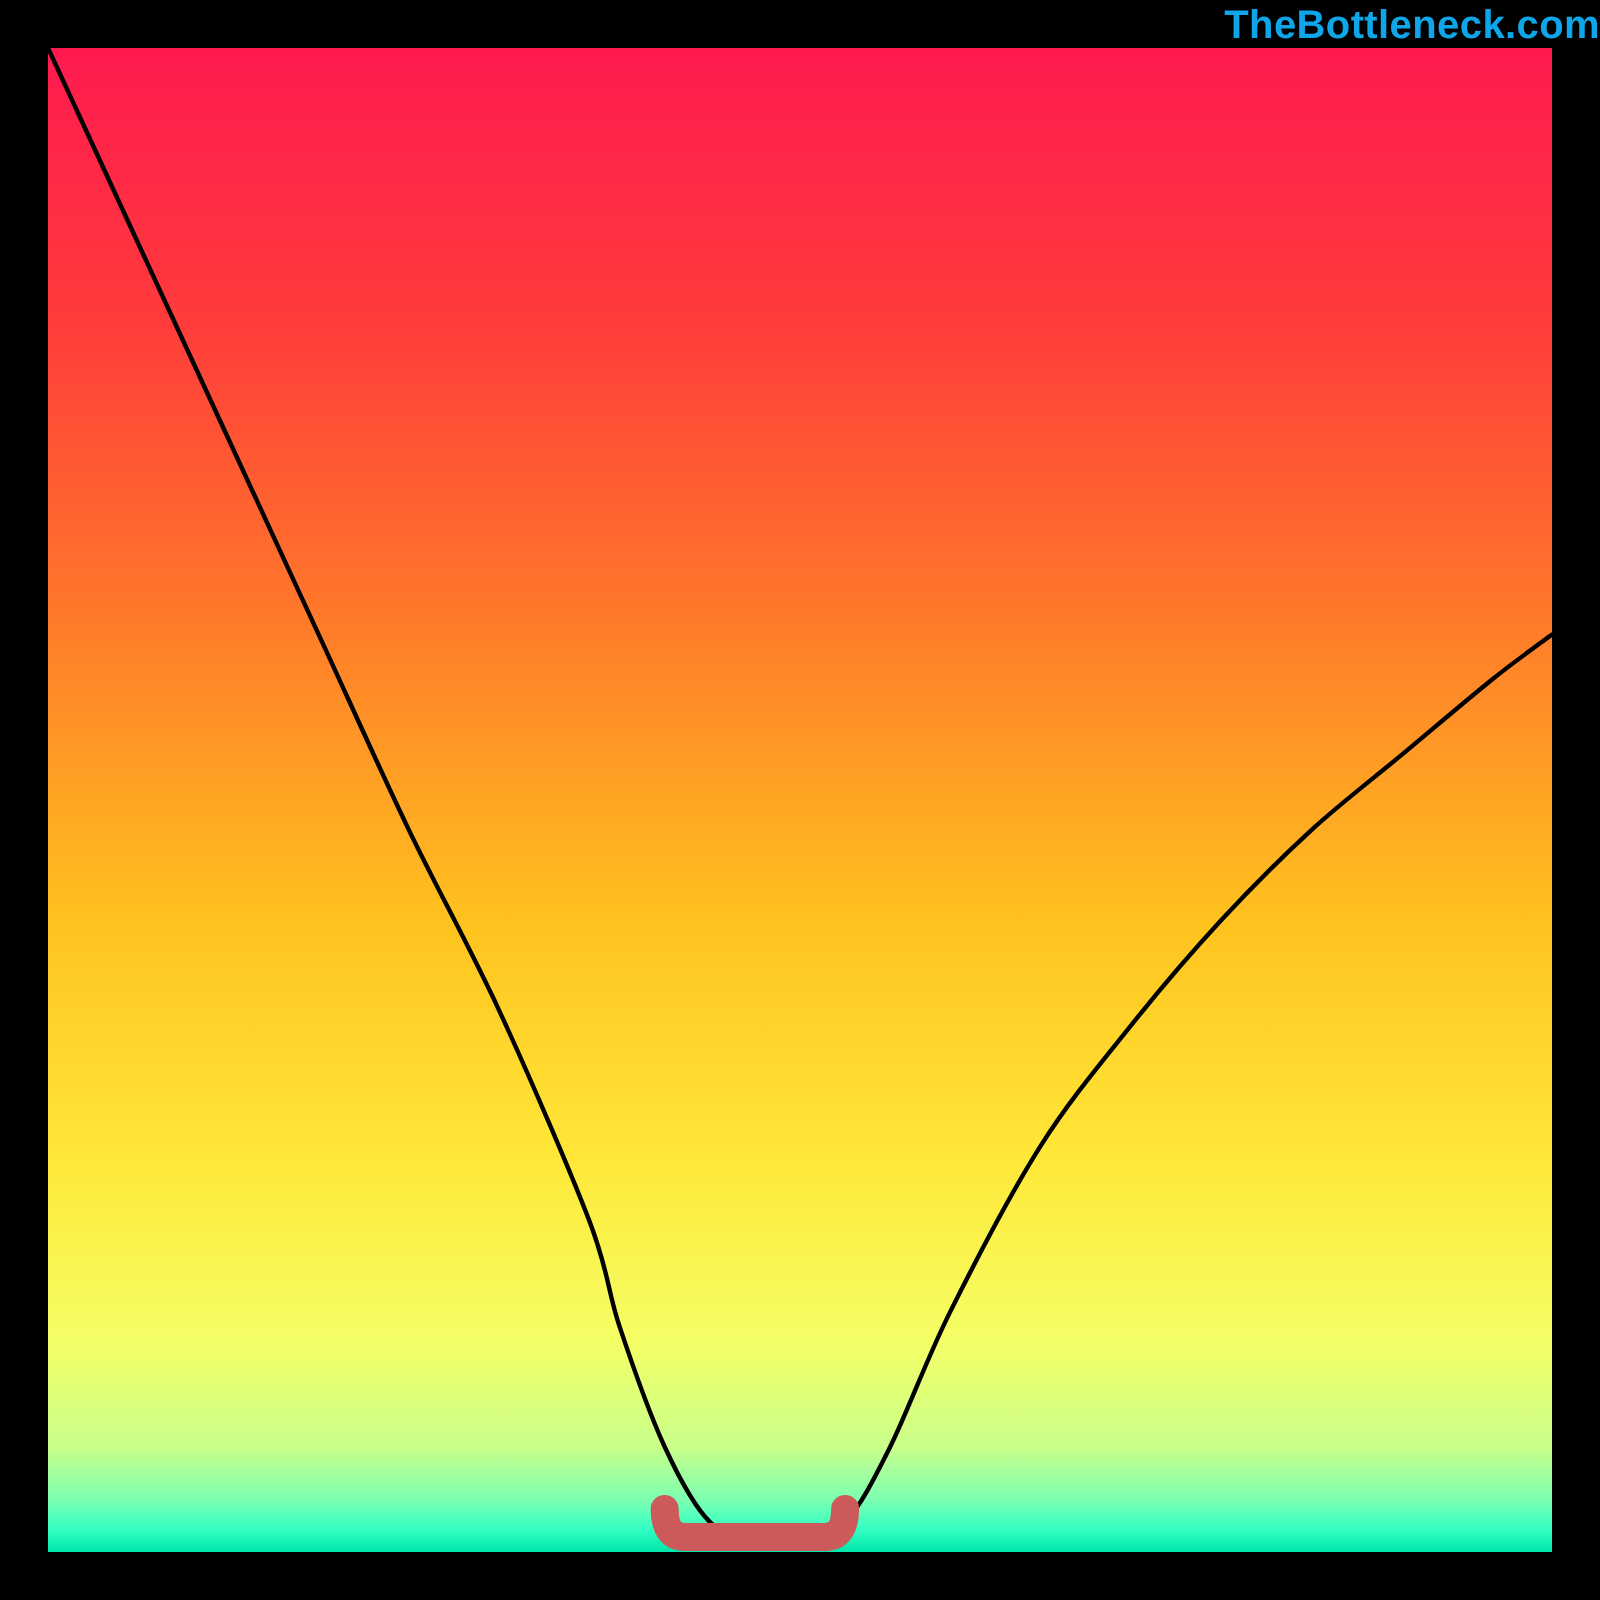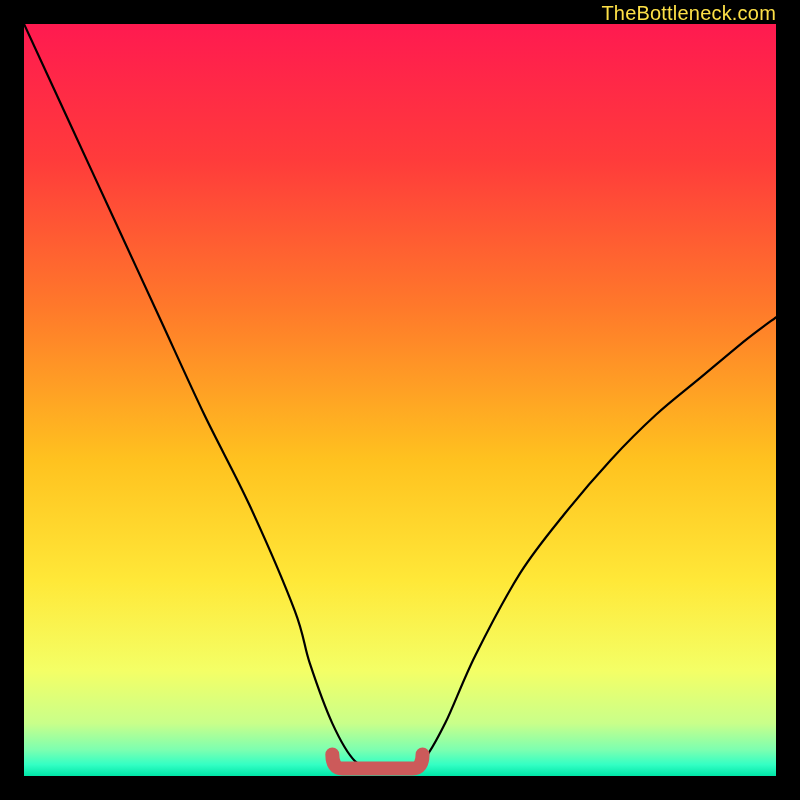--- a/index.html
+++ b/index.html
@@ -23,24 +23,24 @@
     position: absolute;
     top: 24px;
     left: 24px;
     width: 752px;
     height: 752px;
     overflow: hidden;
   }
   .watermark {
     position: absolute;
     top: 2px;
-    right: 24px;
-    color: #fde047;
+    right: 0;
+    color: #0ea5e9;
     font-size: 20px;
-    font-weight: 400;
+    font-weight: 700;
     letter-spacing: 0.2px;
     user-select: none;
   }
   svg { display: block; }
 </style>
 </head>
 <body>
 
 <div class="frame">
 

